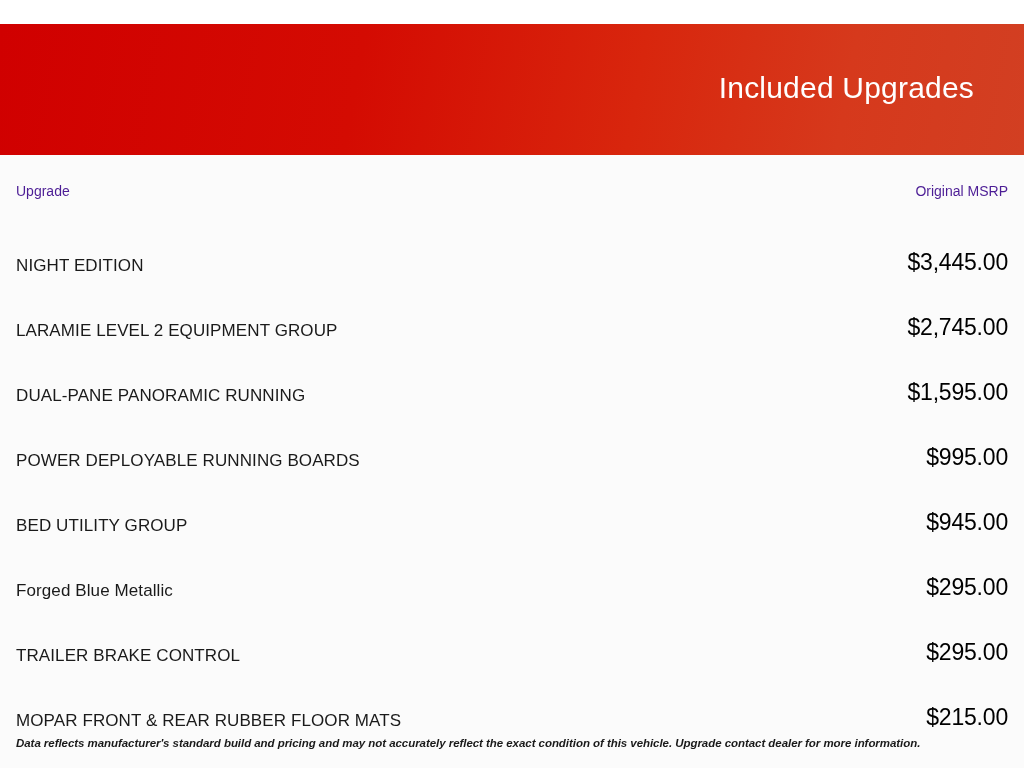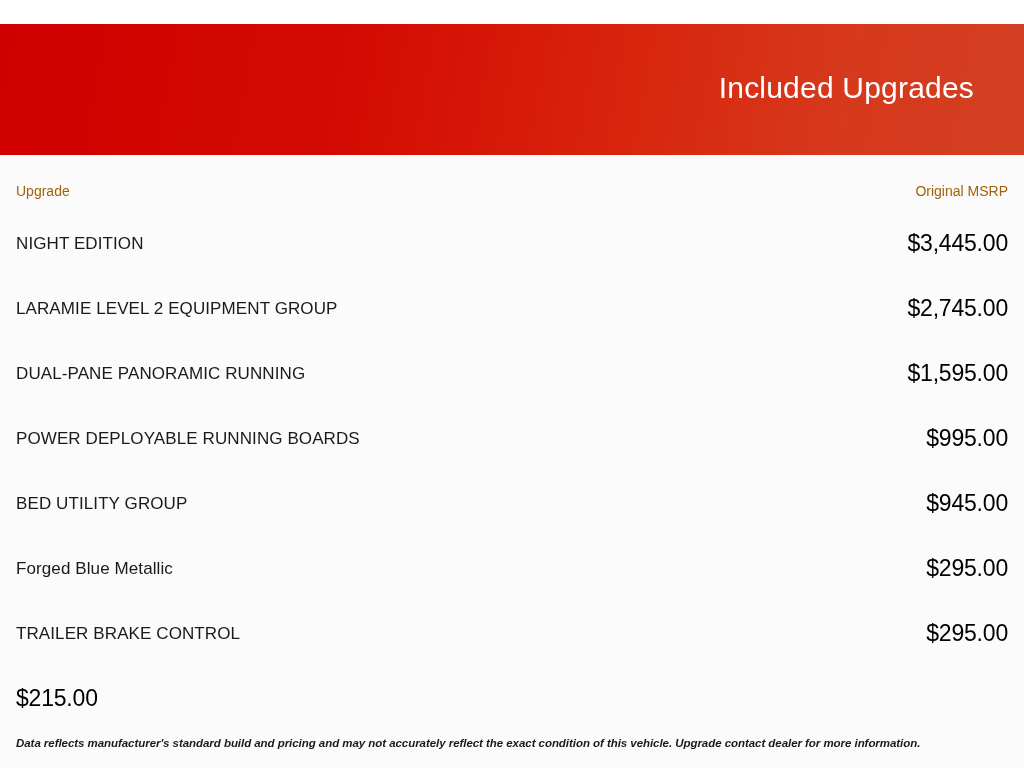--- a/index.html
+++ b/index.html
@@ -58,32 +58,32 @@
     display: flex;
     align-items: center;
     justify-content: space-between;
     height: 40px;
     padding-top: 16px;
   }
 
   .col-head-left,
   .col-head-right {
     font-size: 14px;
-    color: #a16207;
+    color: #4c1d95;
     font-weight: 400;
   }
 
   .rows {
     display: flex;
     flex-direction: column;
   }
 
   .row {
     display: flex;
-    align-items: center;
+    align-items: flex-end;
     justify-content: space-between;
     height: 65px;
     box-sizing: border-box;
   }
 
   .row-label {
     font-size: 17px;
     color: #1a1a1a;
     font-weight: 400;
     letter-spacing: 0.1px;
@@ -153,20 +153,21 @@
         <div class="row-label">Forged Blue Metallic</div>
         <div class="row-price">$295.00</div>
       </div>
 
       <div class="row">
         <div class="row-label">TRAILER BRAKE CONTROL</div>
         <div class="row-price">$295.00</div>
       </div>
 
       <div class="row">
+        <div class="row-label">MOPAR FRONT &amp; REAR RUBBER FLOOR MATS</div>
         <div class="row-price">$215.00</div>
       </div>
 
     </div>
 
     <div class="disclaimer">Data reflects manufacturer's standard build and pricing and may not accurately reflect the exact condition of this vehicle. Upgrade contact dealer for more information.</div>
 
   </div>
 </div>
 

